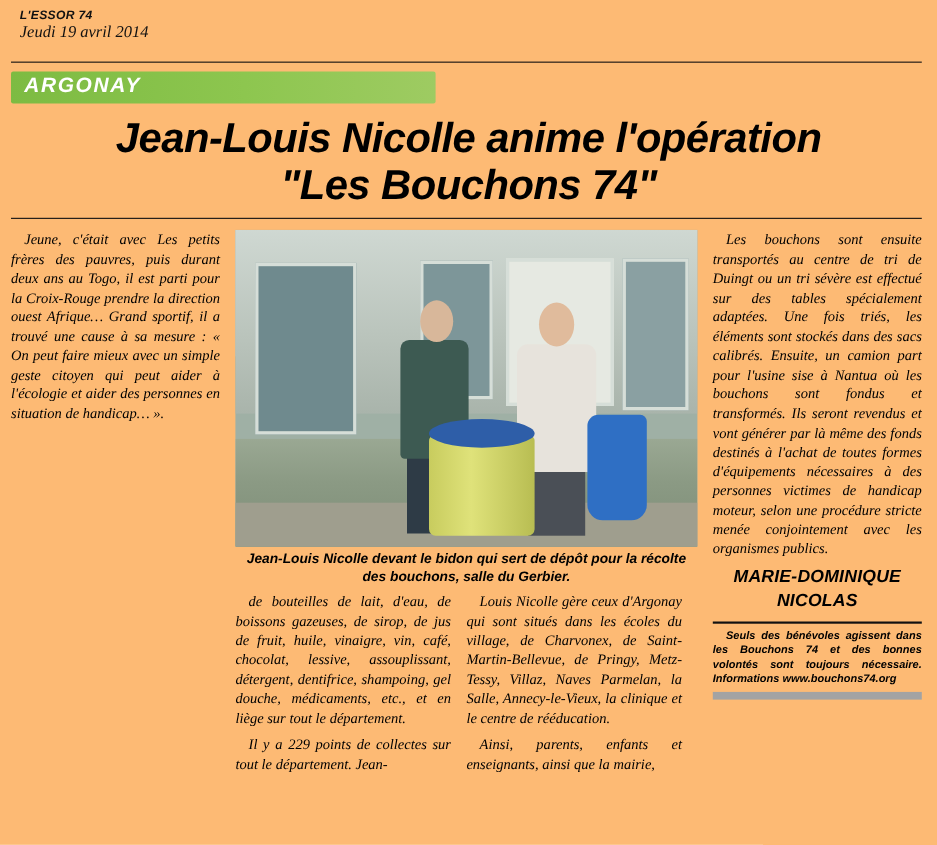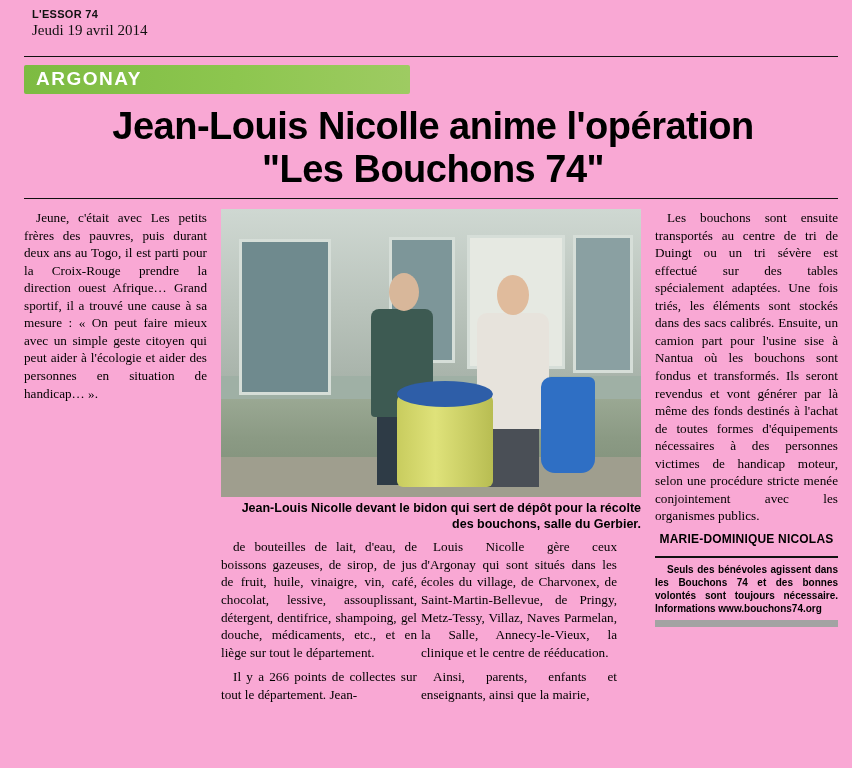--- a/index.html
+++ b/index.html
@@ -11,23 +11,24 @@
     width: 852px;
     height: 768px;
     font-family: "Liberation Serif", serif;
     color: #000;
     overflow: hidden;
   }
   .page {
     position: relative;
     width: 852px;
     height: 768px;
-    background: #f9a8d4;
+    background: #fdba74;
     box-sizing: border-box;
-    padding: 8px 14px 6px 24px;
+    padding: 8px 14px 6px 10px;
+    font-style: italic;
   }
   
   .masthead {
     position: relative;
     height: 46px;
   }
   .paper-name {
     font-family: "Liberation Sans", sans-serif;
     font-weight: bold;
     font-size: 11px;
@@ -184,32 +185,32 @@
   .ph-bag {
     position: absolute; left: 320px; top: 168px; width: 54px; height: 96px;
     background: #2f6fc4; border-radius: 10px 6px 14px 14px;
   }
   .caption {
     font-family: "Liberation Sans", sans-serif;
     font-weight: bold;
     font-size: 12.5px;
     line-height: 1.25;
     margin-top: 4px;
-    text-align: right;
+    text-align: center;
   }
   .mid-sub {
     display: flex;
-    gap: 4px;
+    gap: 14px;
   }
   .mid-sub .subcol { width: 196px; }
   
   .byline {
     font-family: "Liberation Sans", sans-serif;
     font-weight: bold;
-    font-size: 12px;
+    font-size: 16px;
     text-align: center;
     margin: 6px 0 8px 0;
     letter-spacing: 0.2px;
   }
   .infobox {
     border-top: 2px solid #111;
     border-bottom: 7px solid #a3a3a3;
     padding: 5px 0 5px 0;
     font-family: "Liberation Sans", sans-serif;
     font-weight: bold;
@@ -266,21 +267,21 @@
           <div class="ph-barrel"></div>
           <div class="ph-barrel-top"></div>
           <div class="ph-bag"></div>
         </div>
         <div class="caption">Jean-Louis Nicolle devant le bidon qui sert de dépôt pour la récolte des bouchons, salle du Gerbier.</div>
       </div>
 
       <div class="mid-sub">
         <div class="subcol">
           <p>de bouteilles de lait, d'eau, de boissons gazeuses, de sirop, de jus de fruit, huile, vinaigre, vin, café, chocolat, lessive, assouplissant, détergent, dentifrice, shampoing, gel douche, médicaments, etc., et en liège sur tout le département.</p>
-          <p>Il y a 266 points de collectes sur tout le département. Jean-</p>
+          <p>Il y a 229 points de collectes sur tout le département. Jean-</p>
         </div>
         <div class="subcol">
           <p>Louis Nicolle gère ceux d'Argonay qui sont situés dans les écoles du village, de Charvonex, de Saint-Martin-Bellevue, de Pringy, Metz-Tessy, Villaz, Naves Parmelan, la Salle, Annecy-le-Vieux, la clinique et le centre de rééducation.</p>
           <p>Ainsi, parents, enfants et enseignants, ainsi que la mairie,</p>
         </div>
       </div>
     </div>
 
     <div class="col">
       <p>Les bouchons sont ensuite transportés au centre de tri de Duingt ou un tri sévère est effectué sur des tables spécialement adaptées. Une fois triés, les éléments sont stockés dans des sacs calibrés. Ensuite, un camion part pour l'usine sise à Nantua où les bouchons sont fondus et transformés. Ils seront revendus et vont générer par là même des fonds destinés à l'achat de toutes formes d'équipements nécessaires à des personnes victimes de handicap moteur, selon une procédure stricte menée conjointement avec les organismes publics.</p>

